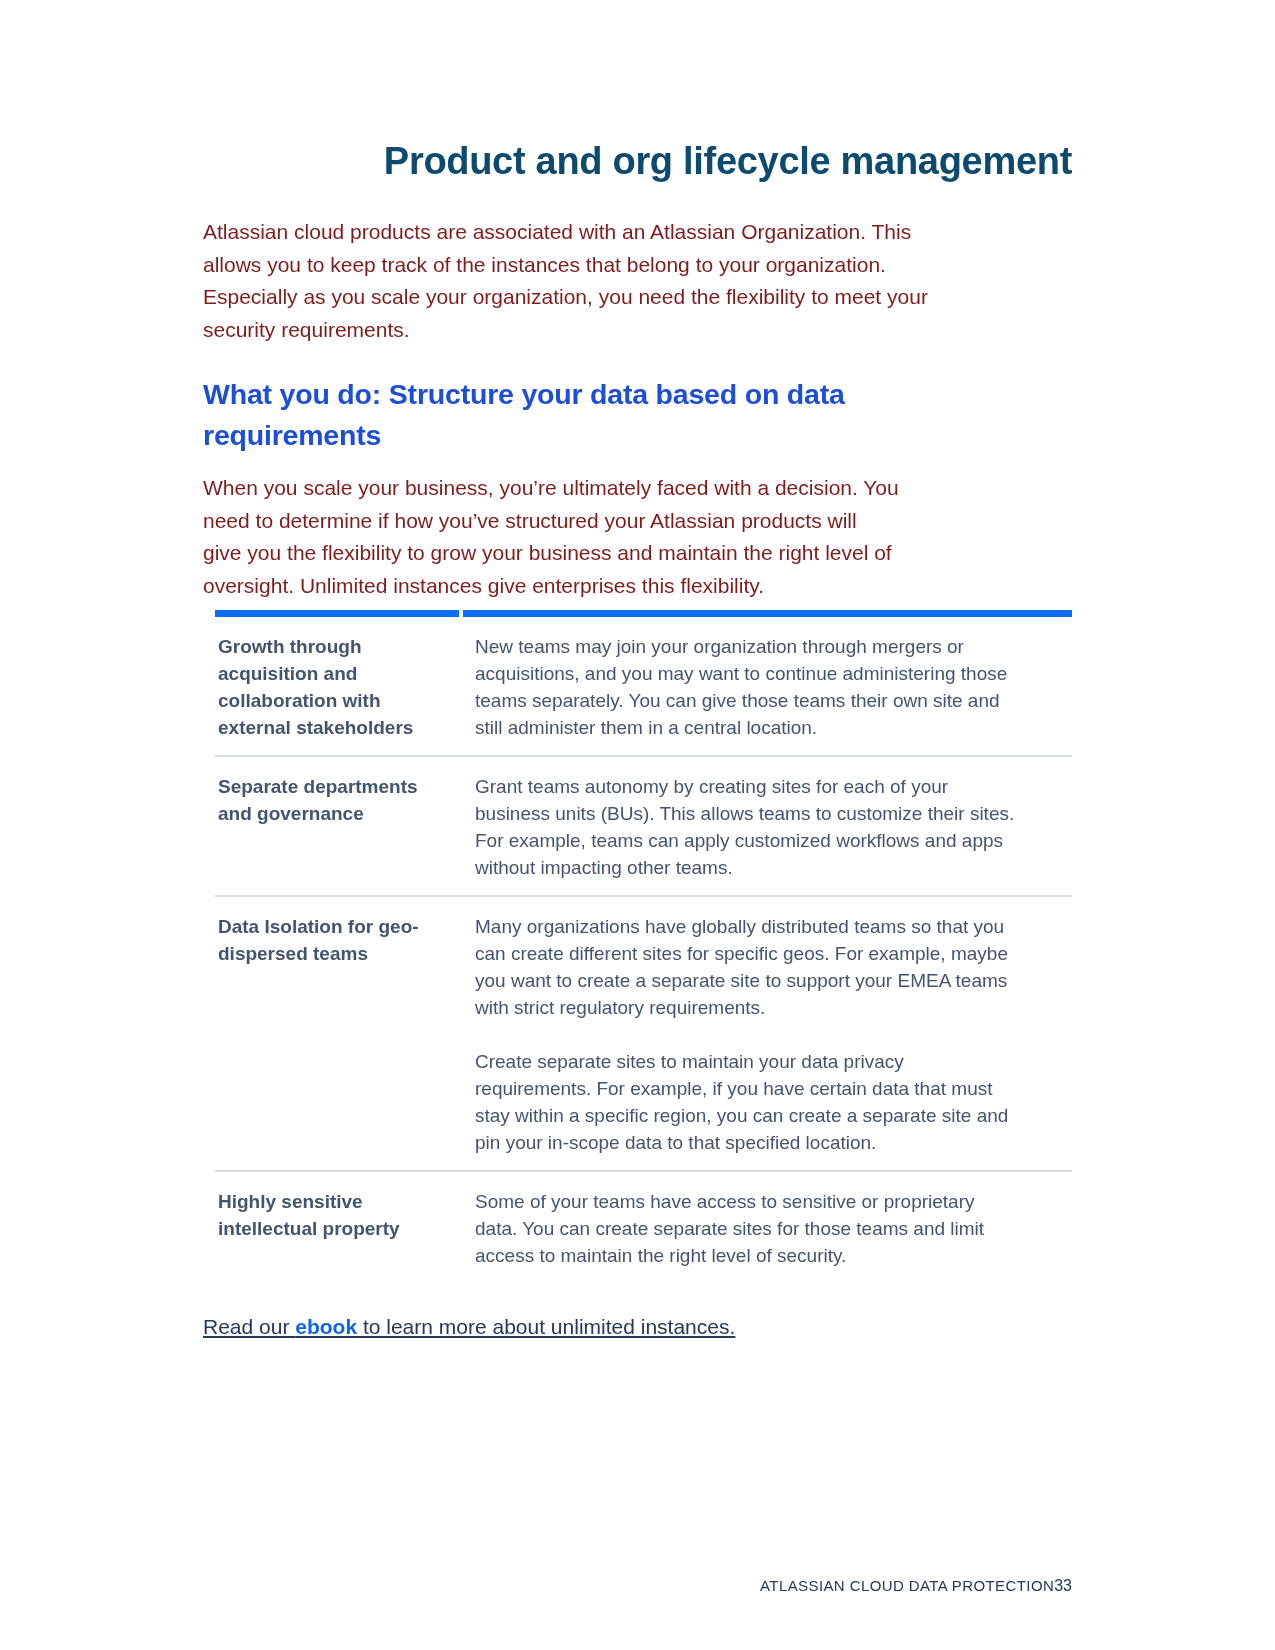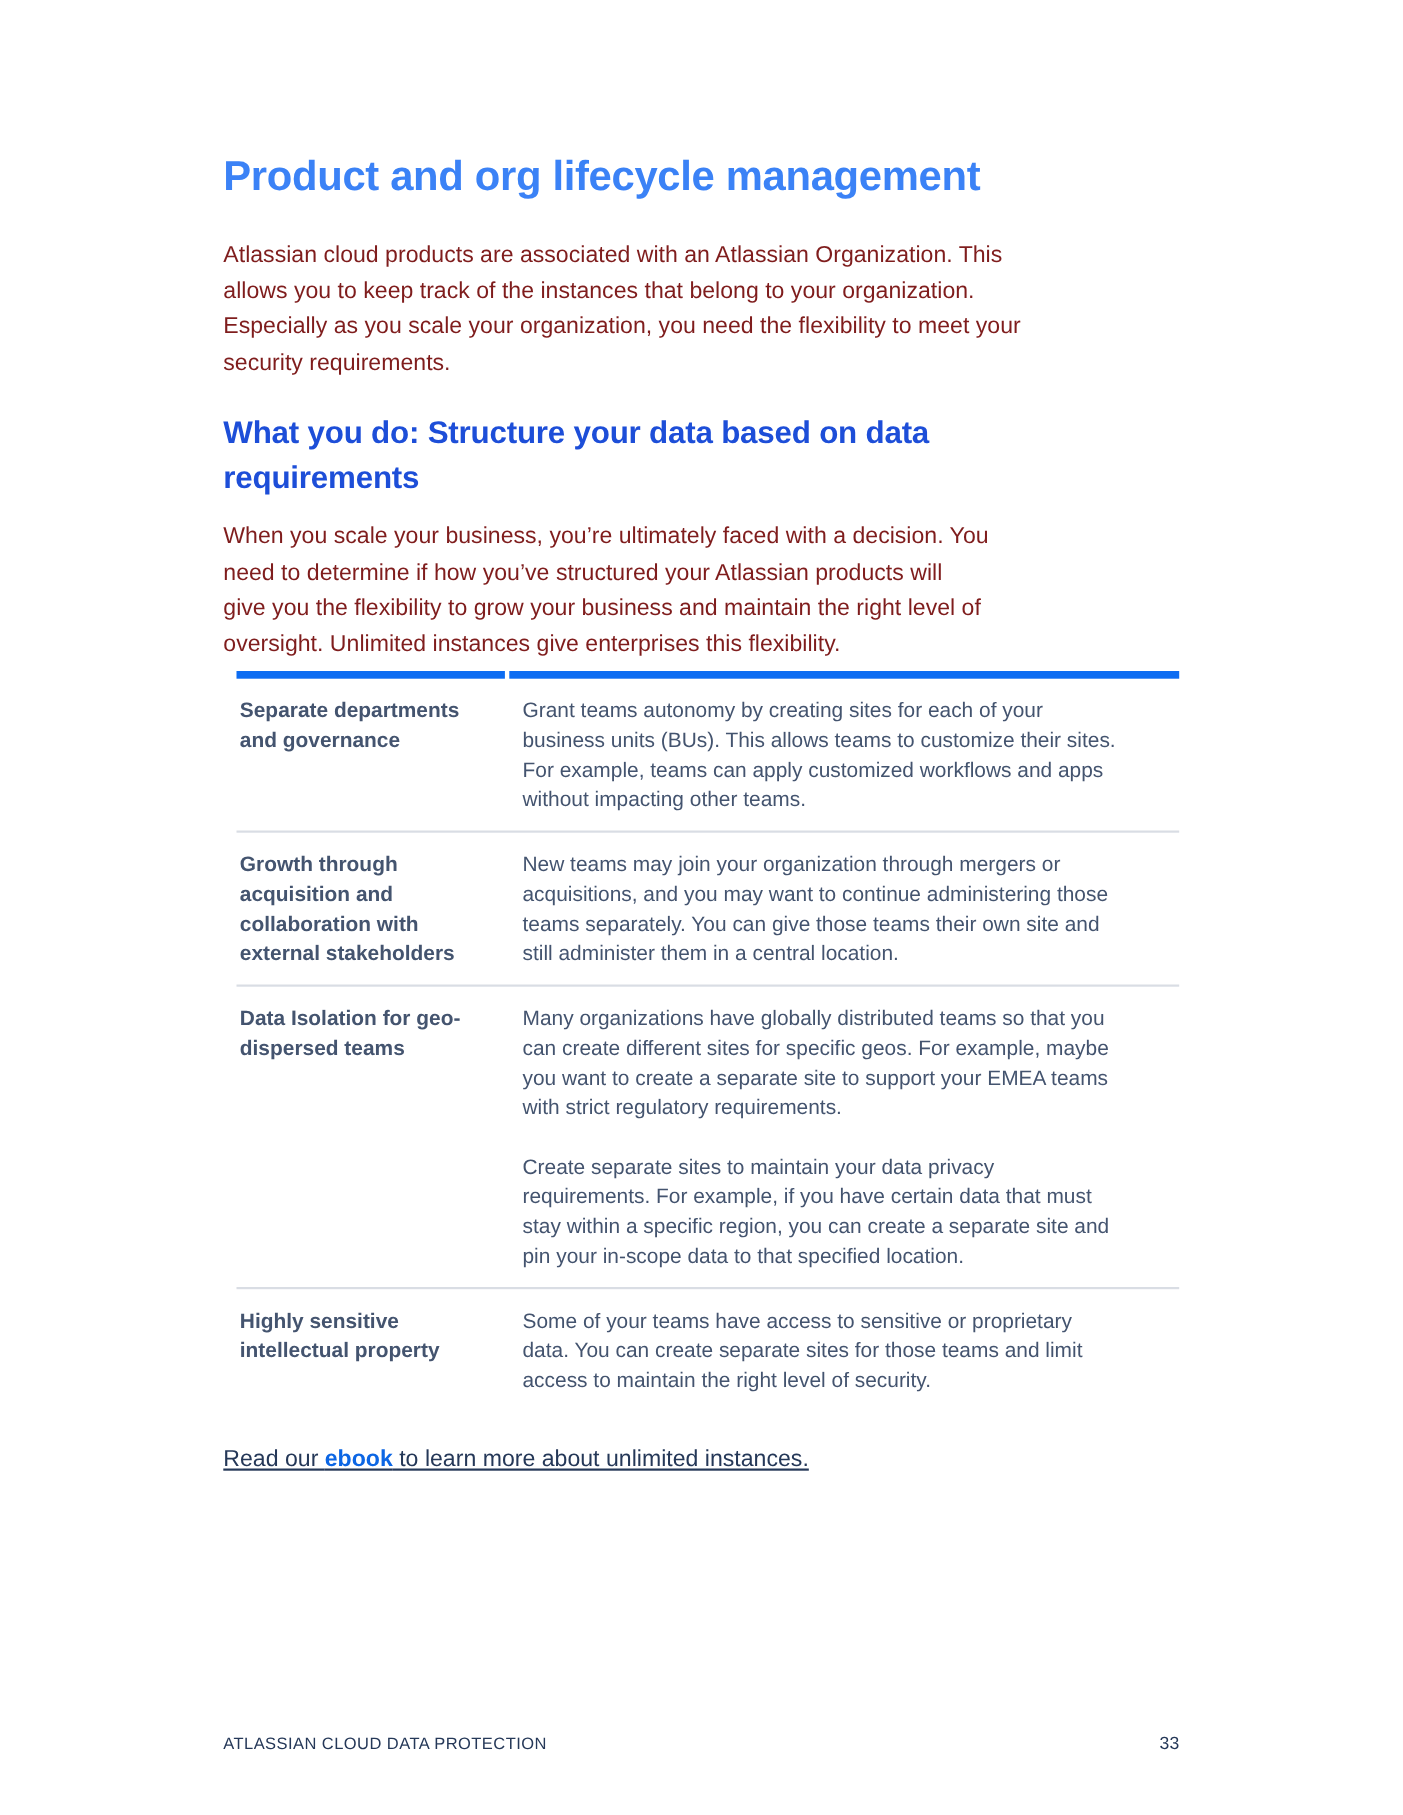--- a/index.html
+++ b/index.html
@@ -3,21 +3,21 @@
 <meta charset="utf-8">
 <style>
   html, body { margin:0; padding:0; }
   body {
     width:1275px; height:1650px; position:relative; background:#ffffff;
     font-family:"Liberation Sans", sans-serif; overflow:hidden;
   }
   .content { position:absolute; left:203px; top:138px; width:869px; }
   .page-title {
     margin:0 0 32px 0; font-size:38px; line-height:46px; font-weight:700;
-    color:#3b82f6; letter-spacing:-0.3px;
+    color:#0c4a6e; letter-spacing:-0.3px;text-align:right;
   }
   .body-text { white-space:pre-line; font-size:21px; line-height:32.5px; color:#7f1d1d; }
   .intro { margin:0 0 28px 0; }
   .section-heading {
     margin:0 0 16px 0; font-size:28.5px; line-height:41px; font-weight:700;
     color:#1d4ed8; white-space:pre-line; letter-spacing:-0.2px;
   }
   .para1 { margin:0 0 8px 0; }
   .para2 { margin:0 0 71px 0; }
 
@@ -37,23 +37,22 @@
   .cell-body {
     padding:16px 0 14px 12px; font-size:19px; line-height:27px;
     color:#44546f; white-space:pre-line;
   }
 
   .cta { margin:28px 0 0 0; font-size:21px; line-height:32px; color:#253858;text-decoration:underline; }
   .cta a { color:#0c66e4; font-weight:700; text-decoration:none; }
 
   .footer {
     position:absolute; left:203px; right:203px; top:1577px;
-    display:flex; justify-content:space-between; align-items:baseline;
+    display:flex; justify-content:flex-end; align-items:baseline;
     color:#253858;
-    gap:36px;
   }
   .footer-left { font-size:15px; letter-spacing:0.4px; }
   .footer-page { font-size:16px; }
 </style>
 </head>
 <body>
 
 <div class="content">
 
   <h1 class="page-title">Product and org lifecycle management</h1>
@@ -72,37 +71,37 @@
 oversight. Unlimited instances give enterprises this flexibility.</p>
 
 
   <div class="tbl">
     <div class="tbl-bar">
       <div class="seg seg-left"></div>
       <div class="seg seg-right"></div>
     </div>
     <div class="tbl-rows" id="tbl-rows">
   <div class="row">
-    <div class="cell-label">Separate departments
-and governance</div>
-    <div class="cell-body">Grant teams autonomy by creating sites for each of your
-business units (BUs). This allows teams to customize their sites.
-For example, teams can apply customized workflows and apps
-without impacting other teams.</div>
-  </div>
-
-  <div class="row">
     <div class="cell-label">Growth through
 acquisition and
 collaboration with
 external stakeholders</div>
     <div class="cell-body">New teams may join your organization through mergers or
 acquisitions, and you may want to continue administering those
 teams separately. You can give those teams their own site and
 still administer them in a central location.</div>
+  </div>
+
+  <div class="row">
+    <div class="cell-label">Separate departments
+and governance</div>
+    <div class="cell-body">Grant teams autonomy by creating sites for each of your
+business units (BUs). This allows teams to customize their sites.
+For example, teams can apply customized workflows and apps
+without impacting other teams.</div>
   </div>
 
   <div class="row">
     <div class="cell-label">Data Isolation for geo-
 dispersed teams</div>
     <div class="cell-body">Many organizations have globally distributed teams so that you
 can create different sites for specific geos. For example, maybe
 you want to create a separate site to support your EMEA teams
 with strict regulatory requirements.
 

